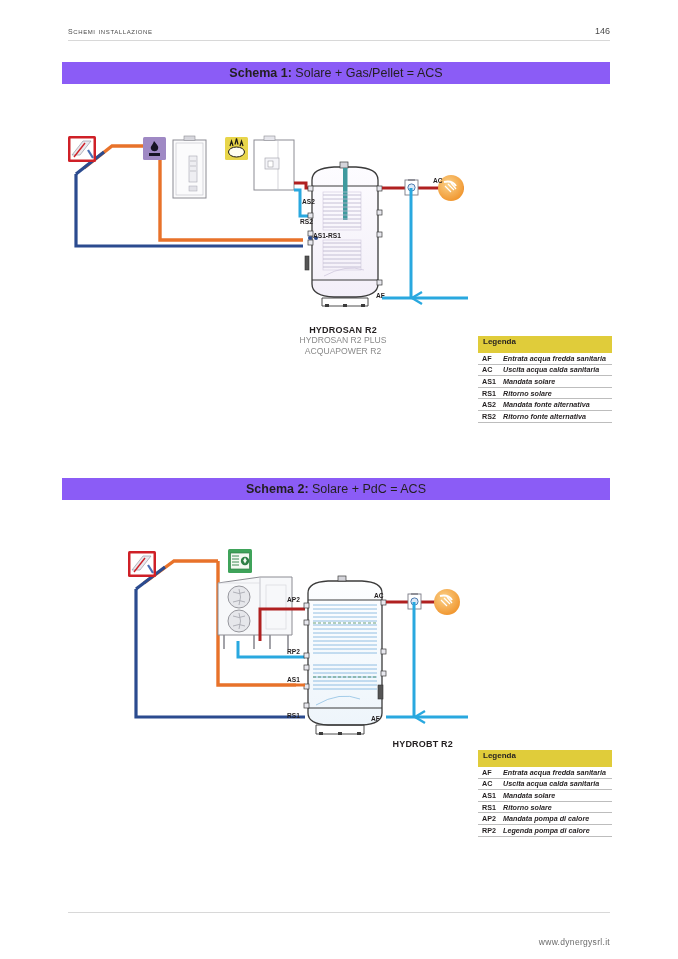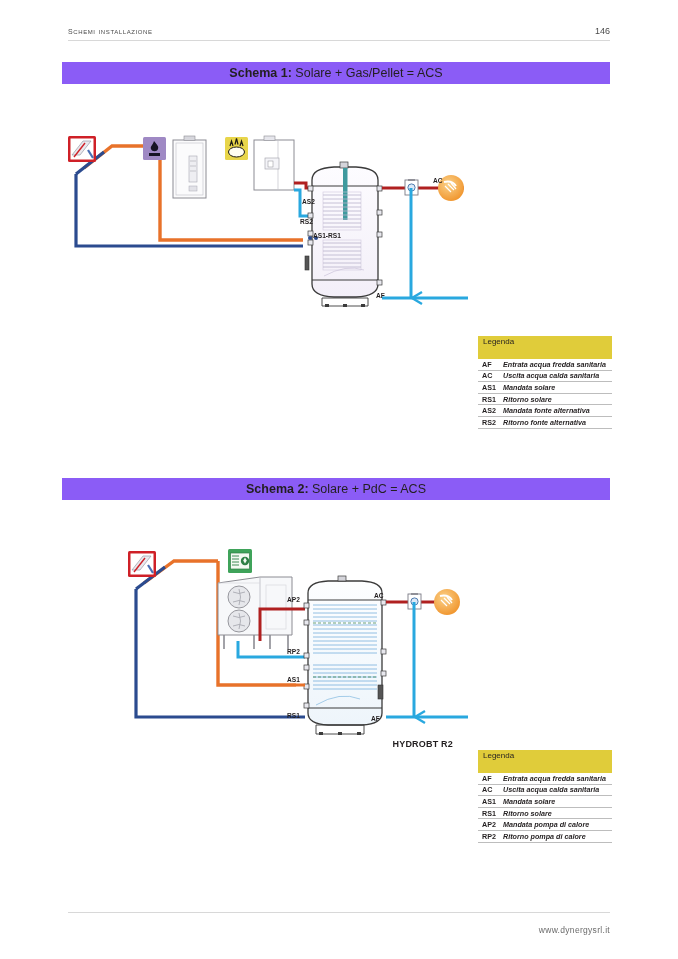--- a/index.html
+++ b/index.html
@@ -17,36 +17,36 @@
     font-size:8.5px;letter-spacing:.6px;color:#4a4a4a;
     font-variant:small-caps;text-transform:lowercase;
   }
   .hdr-title::first-letter{font-size:10.5px;}
   .hdr-page{font-size:9px;color:#4a4a4a;}
   .hdr-rule{margin-top:4px;border-bottom:1px solid #d8d8d8;}
 
   
   .ftr{position:absolute;left:68px;top:912px;width:542px;}
   .ftr-rule{border-bottom:1px solid #d8d8d8;}
-  .ftr-txt{margin-top:12px;text-align:right;font-size:8.5px;color:#6b6b6b;letter-spacing:.3px;}
+  .ftr-txt{margin-top:24px;text-align:right;font-size:8.5px;color:#6b6b6b;letter-spacing:.3px;}
 
   
   .scheme{position:absolute;left:62px;width:548px;}
   .banner{
     background:#8b5cf6;height:22px;line-height:22px;text-align:center;
     font-size:12.5px;color:#231f20;
   }
   .banner b{font-weight:bold;}
   .subtitle{margin-top:10px;font-size:9px;color:#333;line-height:1.2;}
   .subtitle i{font-style:italic;font-weight:bold;}
 
   
   .legend{position:absolute;width:134px;font-size:7.2px;}
-  .legend-hd{background:#e0cc3a;height:23px;line-height:11px;padding-left:5px;
-    font-size:8px;font-weight:normal;color:#231f20;}
+  .legend-hd{background:#e0cc3a;height:17px;line-height:11px;padding-left:5px;
+    font-size:8px;font-weight:bold;color:#231f20;}
   .legend-row{display:flex;border-bottom:.6px solid #bdbdbd;height:10.6px;align-items:center;}
   .legend-code{width:21px;padding-left:4px;font-weight:bold;font-size:7.2px;}
   .legend-desc{font-style:italic;font-weight:bold;font-size:7.2px;}
 
   
   .canvas{position:absolute;left:0;top:0;}
 
   .prod{position:absolute;text-align:center;width:220px;}
   .prod-main{font-size:9px;font-weight:bold;color:#231f20;letter-spacing:.2px;}
   .prod-sub{font-size:8.6px;color:#8a8a8a;line-height:1.25;}
@@ -195,20 +195,25 @@
       <path d="M362,176 l-10,-6 l10,-6" stroke="#29a8df" stroke-width="2.4" fill="none"></path>
     </g>
   </svg>
 
   <div class="lbl" style="left:433px;top:177px;">AC</div>
   <div class="lbl" style="left:302px;top:198px;">AS2</div>
   <div class="lbl" style="left:300px;top:218px;">RS2</div>
   <div class="lbl" style="left:313px;top:232px;">AS1-RS1</div>
   <div class="lbl" style="left:376px;top:292px;">AF</div>
 
+  <div class="prod" style="left:233px;top:325px;">
+    <div class="prod-main">HYDROSAN R2</div>
+    <div class="prod-sub">HYDROSAN R2 PLUS</div>
+    <div class="prod-sub">ACQUAPOWER R2</div>
+  </div>
 
   <div class="legend" style="left:478px;top:336px;">
     <div class="legend-hd">Legenda</div>
     <div class="legend-row">
       <span class="legend-code">AF</span>
       <span class="legend-desc">Entrata acqua fredda sanitaria</span>
     </div>
     <div class="legend-row">
       <span class="legend-code">AC</span>
       <span class="legend-desc">Uscita acqua calda sanitaria</span>
@@ -383,21 +388,21 @@
     <div class="legend-row">
       <span class="legend-code">RS1</span>
       <span class="legend-desc">Ritorno solare</span>
     </div>
     <div class="legend-row">
       <span class="legend-code">AP2</span>
       <span class="legend-desc">Mandata pompa di calore</span>
     </div>
     <div class="legend-row">
       <span class="legend-code">RP2</span>
-      <span class="legend-desc">Ritorno pompa di calore</span>
+      <span class="legend-desc">Legenda pompa di calore</span>
     </div>
   </div>
 
   <div class="ftr">
     <div class="ftr-rule"></div>
     <div class="ftr-txt">www.dynergysrl.it</div>
   </div>
 
 </div>
 

